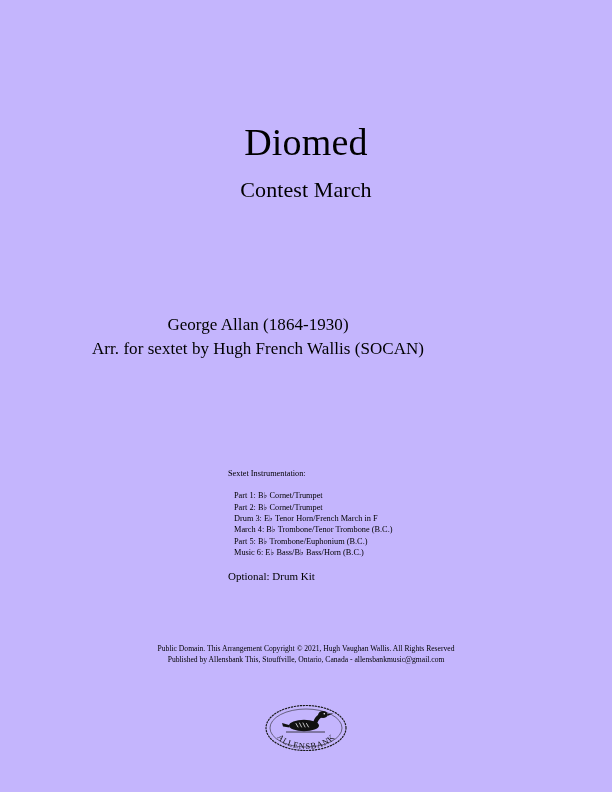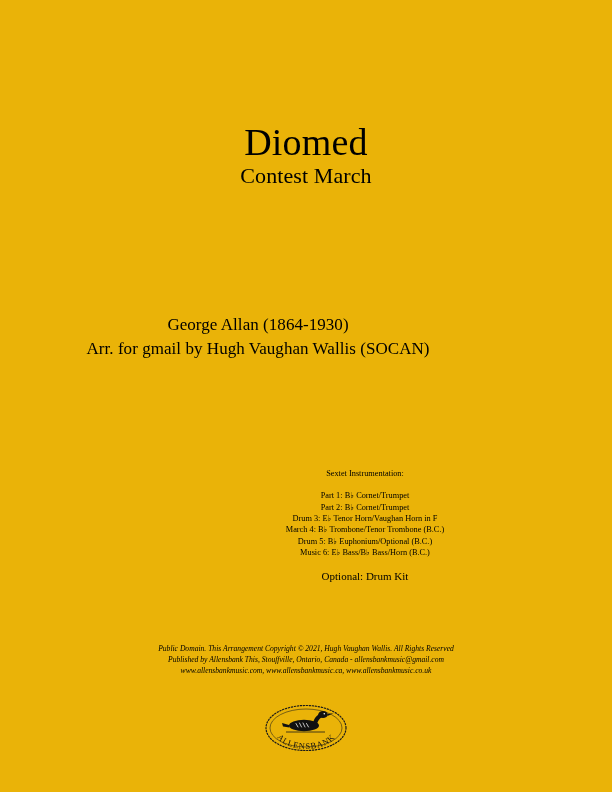--- a/index.html
+++ b/index.html
@@ -11,21 +11,21 @@
   body {
     font-family: "Liberation Serif", "DejaVu Serif", serif;
     color: #000000;
     -webkit-font-smoothing: antialiased;
   }
   .page {
     position: relative;
     width: 612px;
     height: 792px;
     margin: 0 auto;
-    background: #eab308;
+    background: #c4b5fd;
     overflow: hidden;
   }
 
   
   .title-block {
     position: absolute;
     top: 122px;
     left: 0;
     width: 612px;
     text-align: center;
@@ -34,21 +34,21 @@
     font-size: 38px;
     line-height: 1.08;
     font-weight: normal;
     letter-spacing: 0.2px;
     margin: 0;
   }
   .work-subtitle {
     font-size: 22px;
     line-height: 1.15;
     font-weight: normal;
-    margin: 0 0 0 0;
+    margin: 14px 0 0 0;
     letter-spacing: 0.1px;
   }
 
   
   .credits-block {
     position: absolute;
     top: 313px;
     left: 0;
     width: 516px;
     text-align: center;
@@ -57,23 +57,23 @@
     font-size: 17px;
     line-height: 1.42;
     margin: 0;
     letter-spacing: 0.05px;
   }
 
   
   .instrumentation-block {
     position: absolute;
     top: 468px;
-    left: 215px;
+    left: 228px;
     width: 300px;
-    text-align: center;
+    text-align: left;
     font-size: 8.3px;
     line-height: 1.36;
   }
   .instr-heading {
     margin: 0 0 11px 0;
     font-size: 8.3px;
   }
   .instr-list {
     list-style: none;
     margin: 6px;
@@ -93,21 +93,20 @@
 
   
   .footer-block {
     position: absolute;
     top: 643px;
     left: 0;
     width: 612px;
     text-align: center;
     font-size: 7.6px;
     line-height: 1.47;
-    font-style: italic;
   }
   .footer-line {
     margin: 0;
     white-space: nowrap;
   }
 
   
   .stamp-wrap {
     position: absolute;
     top: 703px;
@@ -127,66 +126,65 @@
 
 <div class="page">
 
   <div class="title-block">
     <h1 class="work-title">Diomed</h1>
     <h2 class="work-subtitle">Contest March</h2>
   </div>
 
   <div class="credits-block">
     <p class="credit-line">George Allan (1864-1930)</p>
-    <p class="credit-line">Arr. for gmail by Hugh Vaughan Wallis (SOCAN)</p>
+    <p class="credit-line">Arr. for sextet by Hugh French Wallis (SOCAN)</p>
   </div>
 
   <div class="instrumentation-block">
     <p class="instr-heading">Sextet Instrumentation:</p>
 
     <ul class="instr-list">
       <li class="instr-item">
         <span>Part 1:</span>
         <span>B♭</span>
         <span>Cornet/Trumpet</span>
       </li>
       <li class="instr-item">
         <span>Part 2:</span>
         <span>B♭</span>
         <span>Cornet/Trumpet</span>
       </li>
       <li class="instr-item">
         <span>Drum 3:</span>
         <span>E♭</span>
-        <span>Tenor Horn/Vaughan Horn in F</span>
+        <span>Tenor Horn/French March in F</span>
       </li>
       <li class="instr-item">
         <span>March 4:</span>
         <span>B♭</span>
         <span>Trombone/Tenor Trombone (B.C.)</span>
       </li>
       <li class="instr-item">
-        <span>Drum 5:</span>
-        <span>B♭</span>
-        <span>Euphonium/Optional (B.C.)</span>
+        <span>Part 5:</span>
+        <span>B♭</span>
+        <span>Trombone/Euphonium (B.C.)</span>
       </li>
       <li class="instr-item">
         <span>Music 6:</span>
         <span>E♭</span>
         <span>Bass/B♭  Bass/Horn (B.C.)</span>
       </li>
     </ul>
 
     <p class="instr-optional">Optional: Drum Kit</p>
   </div>
 
   <div class="footer-block">
     <p class="footer-line">Public Domain. This Arrangement Copyright © 2021, Hugh Vaughan Wallis. All Rights Reserved</p>
     <p class="footer-line">Published by Allensbank This, Stouffville, Ontario, Canada - allensbankmusic@gmail.com</p>
-    <p class="footer-line">www.allensbankmusic.com, www.allensbankmusic.ca, www.allensbankmusic.co.uk</p>
   </div>
 
   <div class="stamp-wrap">
     <span class="stamp">
       <svg viewBox="0 0 172 100" width="86" height="50" aria-hidden="true">
         <defs>
           <path id="arcTop" d="M 18 50 A 68 40 0 0 1 154 50" fill="none"></path>
           <path id="arcBottom" d="M 24 56 A 62 36 0 0 0 148 56" fill="none"></path>
         </defs>
 

